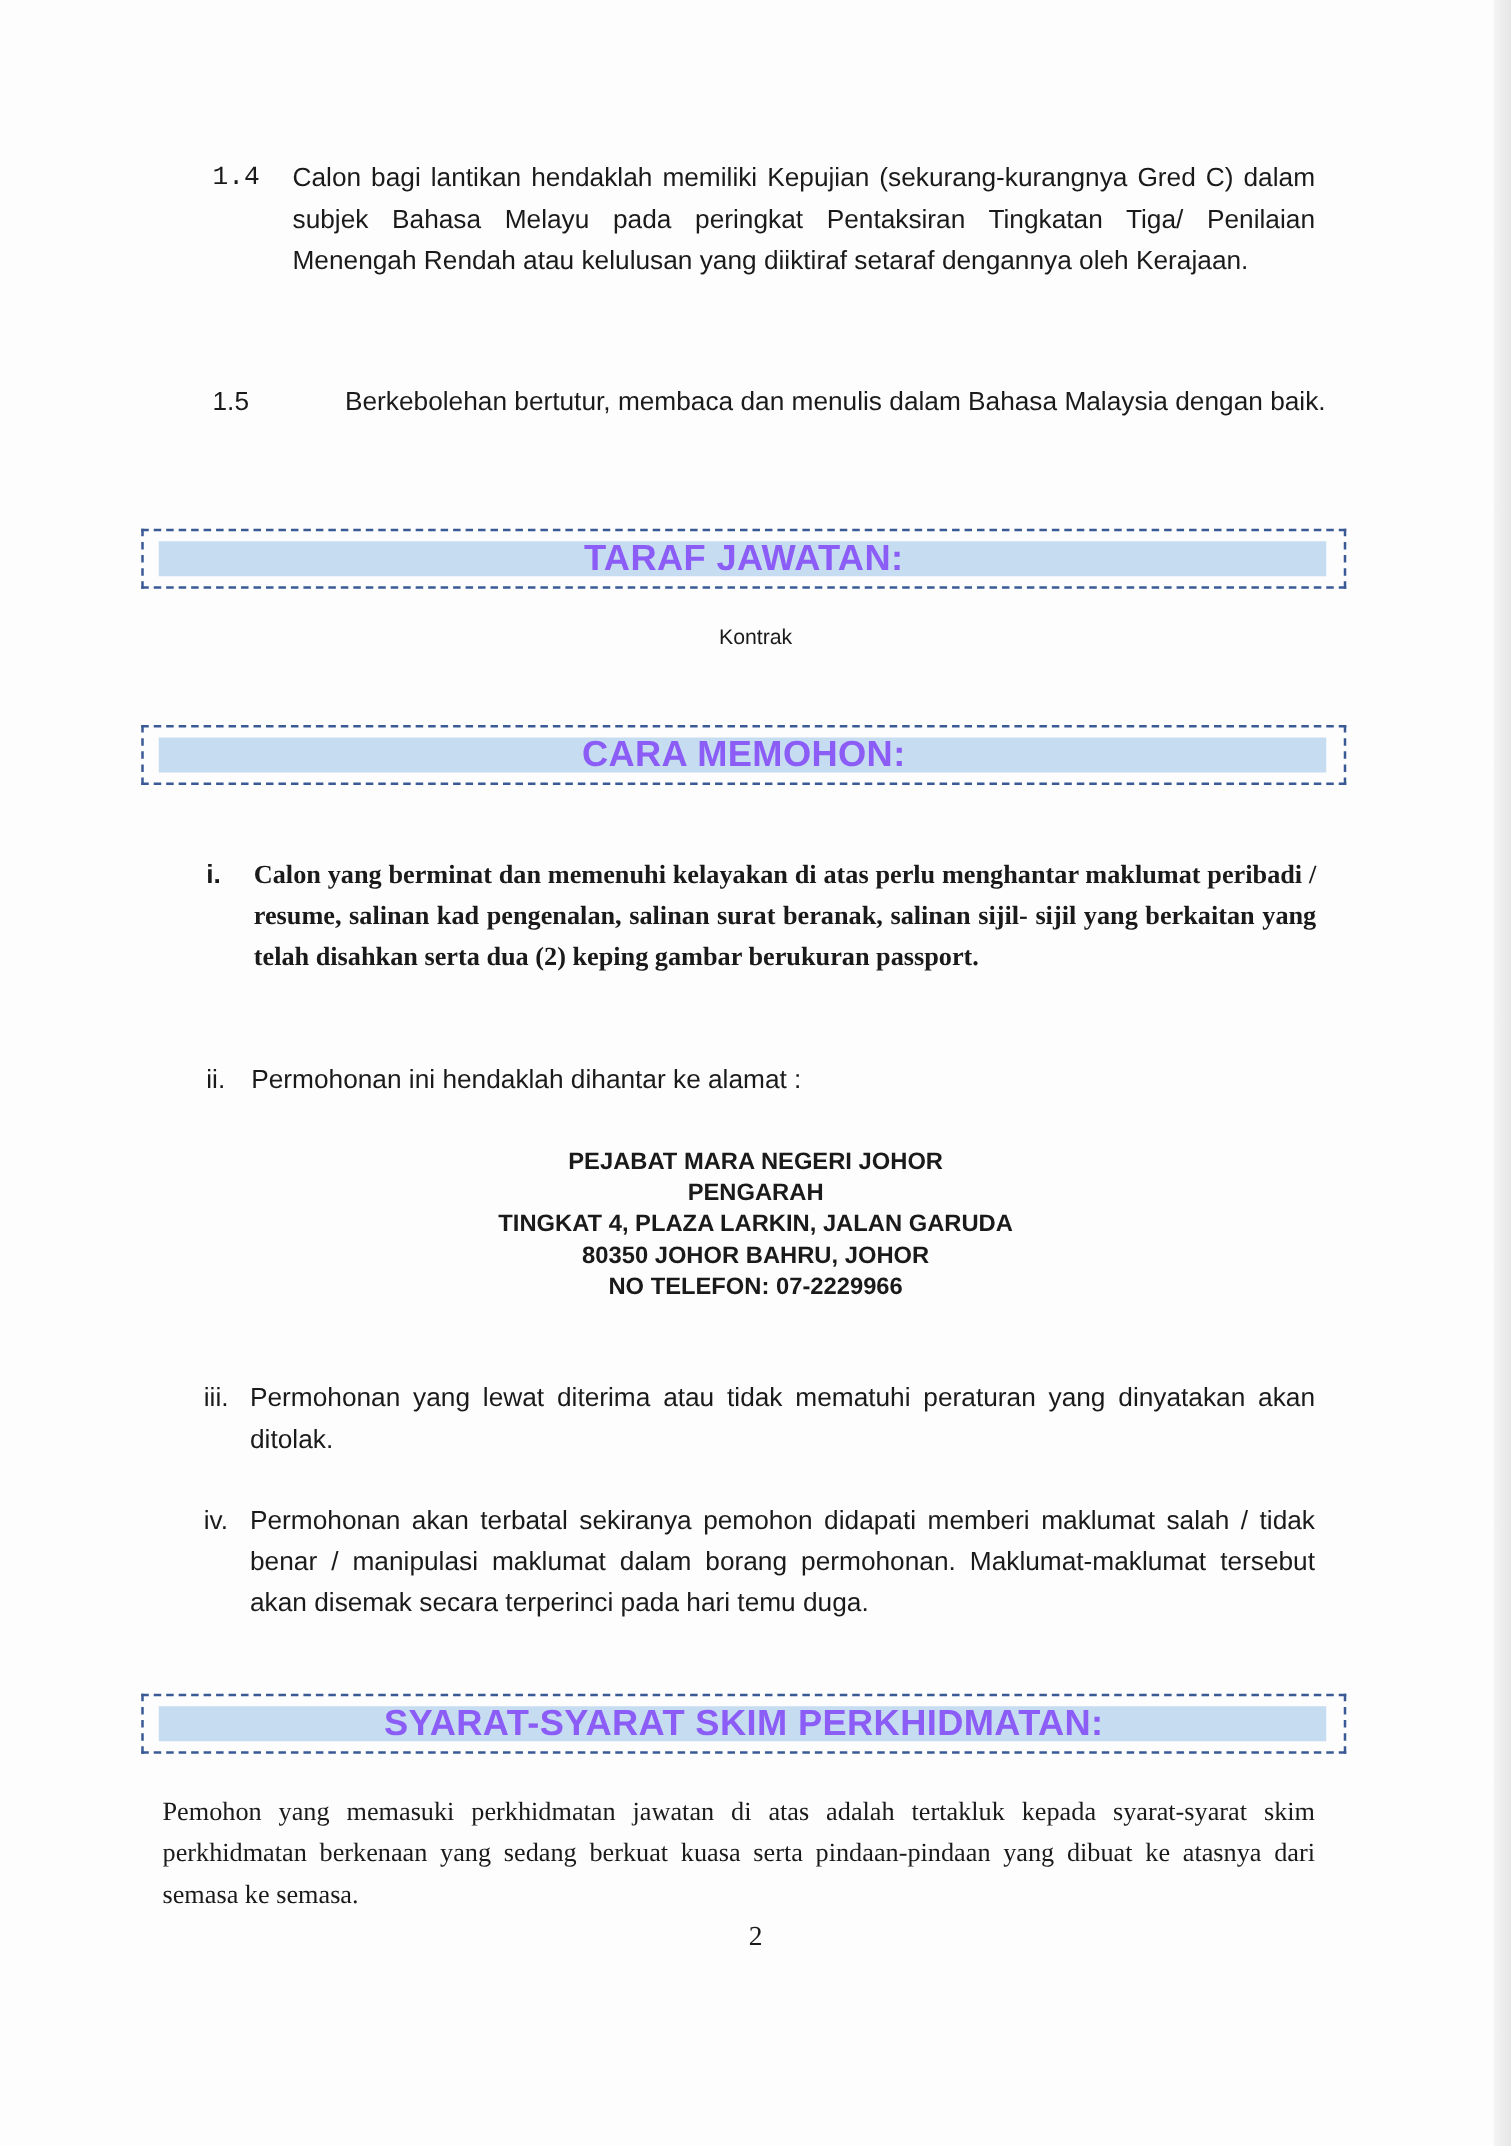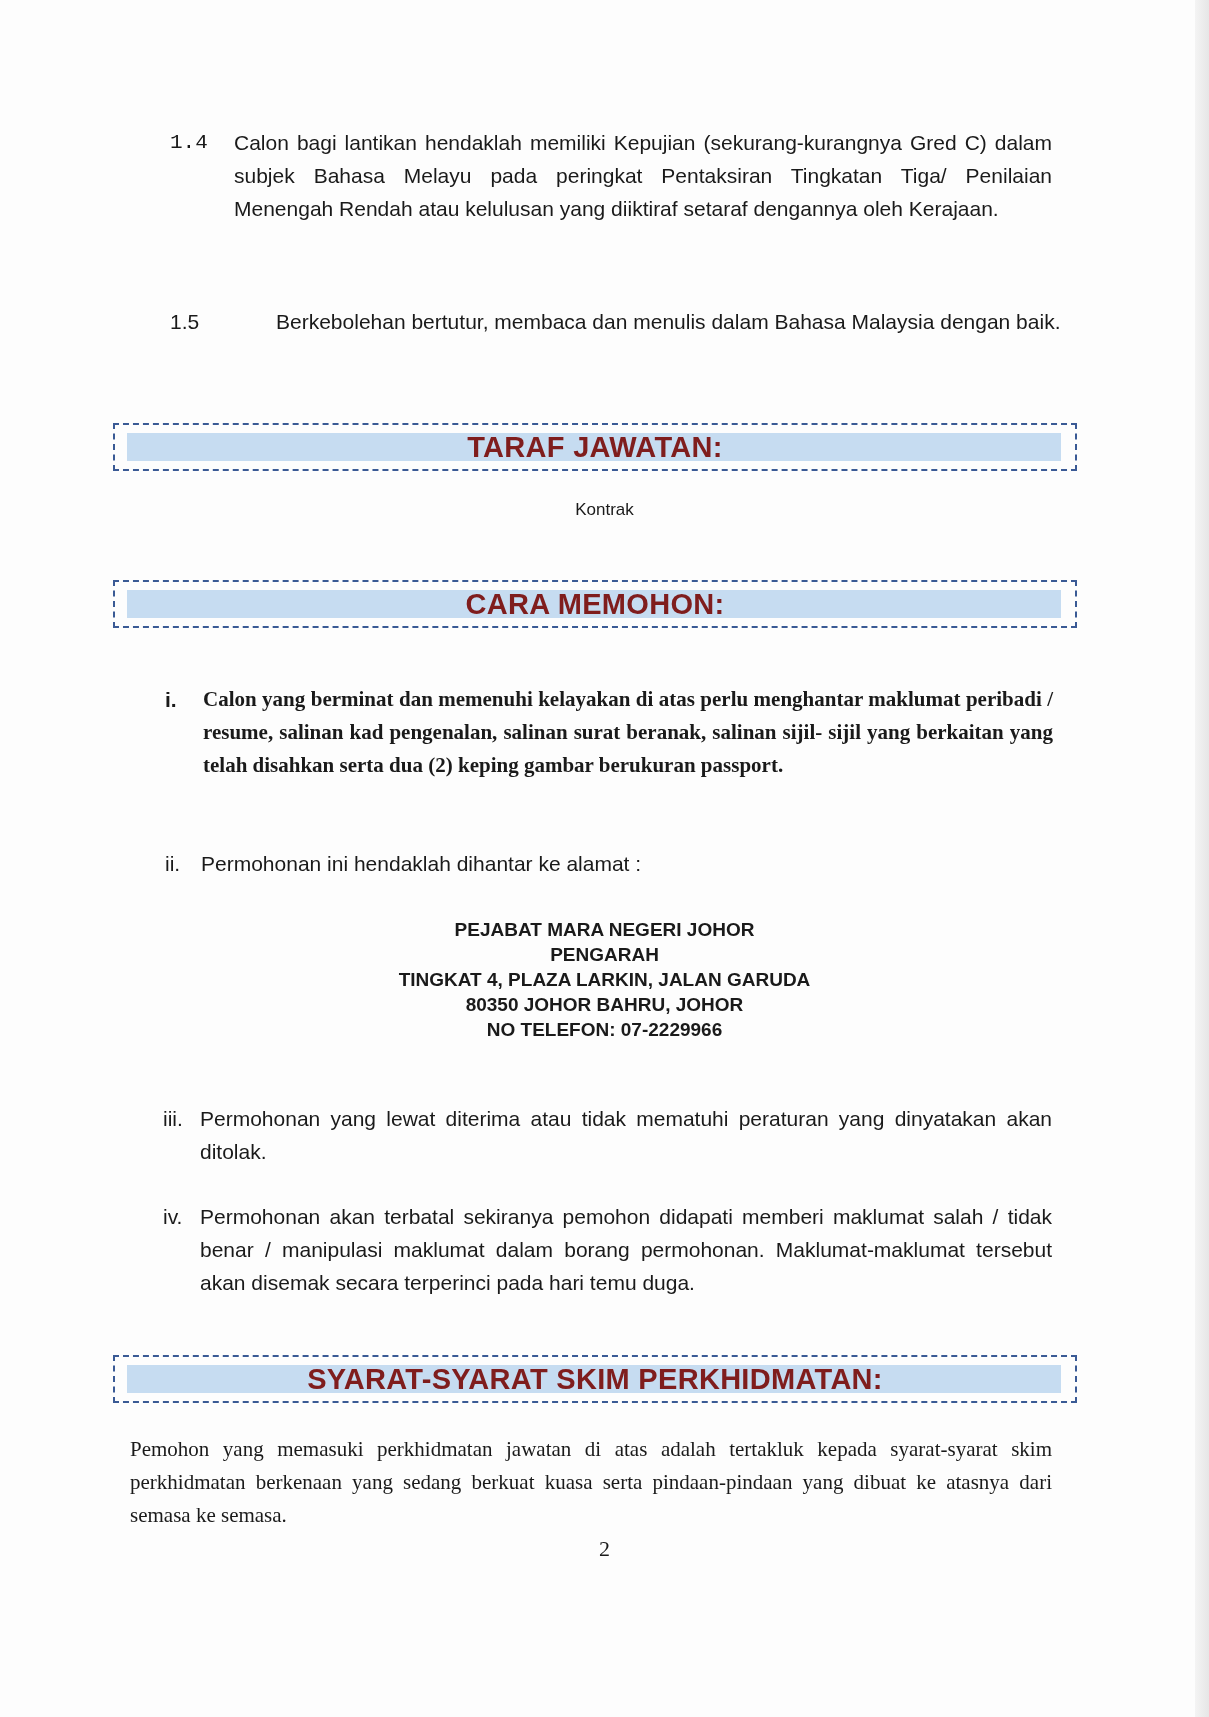--- a/index.html
+++ b/index.html
@@ -8,21 +8,21 @@
   .right-edge { position:absolute; right:0; top:0; width:14px; height:1717px;
          background:linear-gradient(to right,#f4f4f4,#e6e6e6); }
   .p { position:absolute; font-size:21px; line-height:33px; text-align:justify; }
   .num { position:absolute; font-size:21px; line-height:33px; }
   .hdr { position:absolute; left:113px; width:964px; height:48px;
          border:2px dashed #3a5a95; box-sizing:border-box; }
   .hdr .fill { position:absolute; left:12px; right:14px; top:8px; bottom:8px;
          background:#c6dcf1; }
   .hdr .title { position:absolute; left:0; right:0; top:0; bottom:0;
          display:flex; align-items:center; justify-content:center;
-         font-weight:bold; font-size:29px; letter-spacing:0.3px; color:#7f1d1d; }
+         font-weight:bold; font-size:29px; letter-spacing:0.3px; color:#8b5cf6; }
   .center { position:absolute; left:0; width:1209px; text-align:center; }
   .addr { font-size:19px; line-height:25px; font-weight:bold; }
   .bold { font-weight:bold; }
 </style>
 </head>
 <body>
 
 <div class="right-edge"></div>
 
 <div class="num" style="left:170px; top:126px;font-family:Liberation Mono, monospace;">1.4</div>

